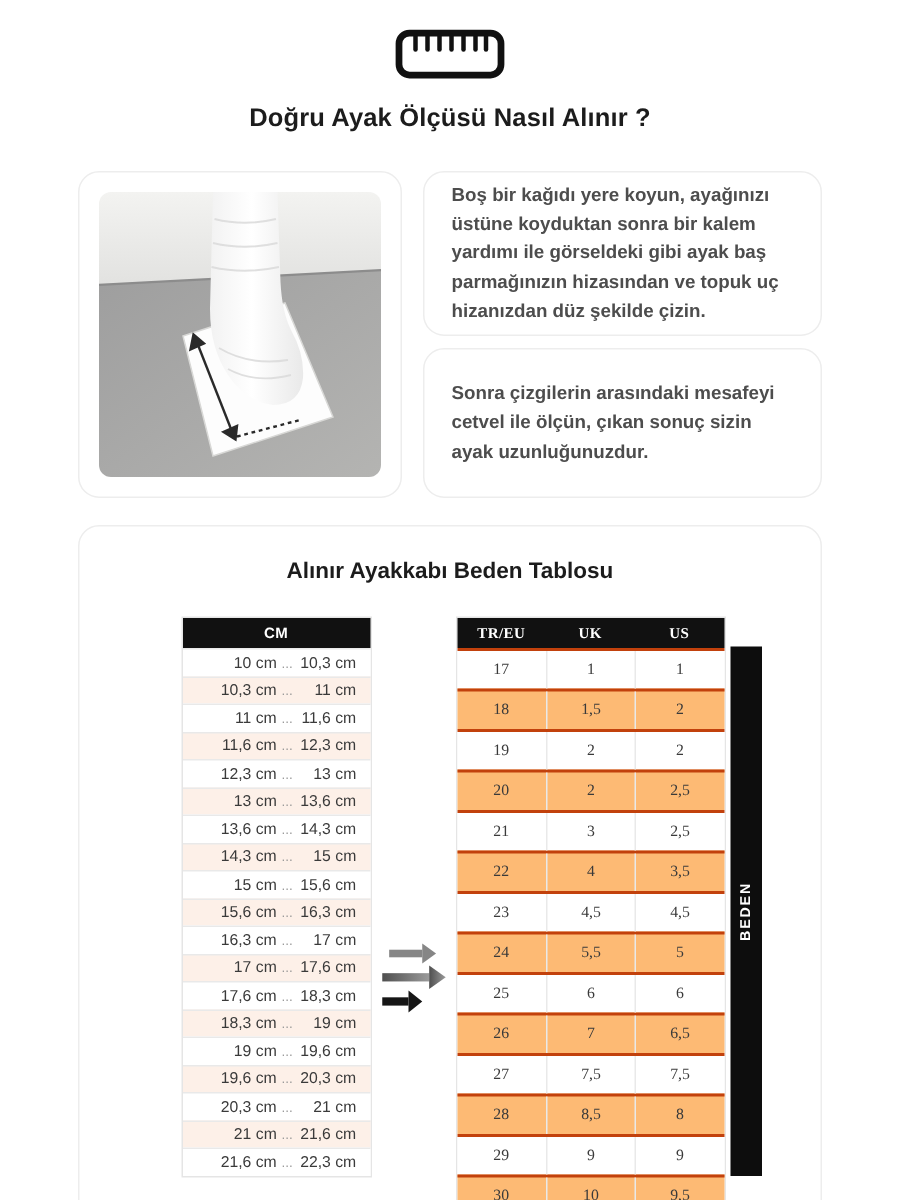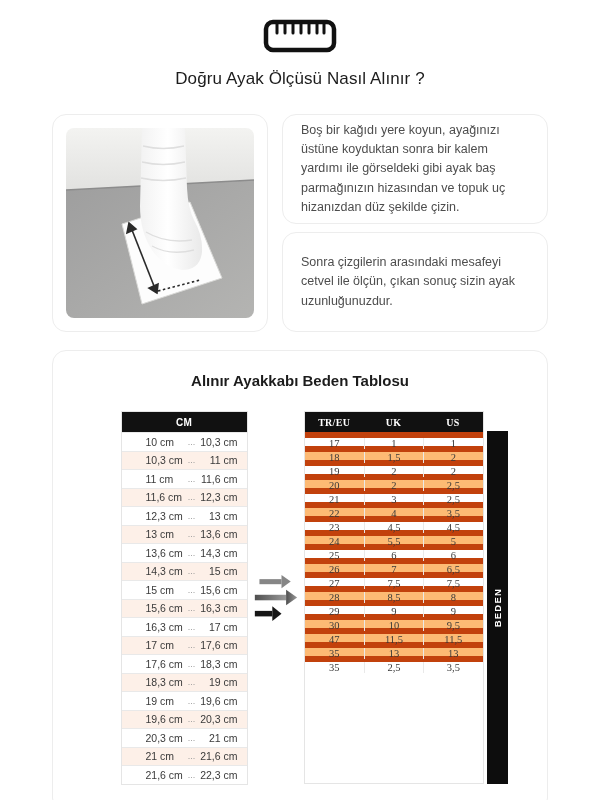--- a/index.html
+++ b/index.html
@@ -7,30 +7,30 @@
   body {
     width: 600px; height: 800px; overflow: hidden;
     font-family: "Liberation Sans", sans-serif;
     color: #222;
   }
   .page { width: 496px; margin: 0 auto; padding-top: 16px; }
 
   
   .ruler-wrap { display: flex; justify-content: center; margin-top: 2px; }
   .page-title {
-    text-align: center; font-size: 17px; font-weight: 400; color: #1c1c1c;
+    text-align: center; font-size: 17px; font-weight: 700; color: #1c1c1c;
     margin-top: 15px; letter-spacing: 0.1px;
   }
   .guide-row { display: flex; gap: 14px; margin-top: 25px; }
   .photo-card {
     width: 216px; height: 218px; flex: 0 0 auto;
     border: 1px solid #ededed; border-radius: 14px; padding: 13px;
   }
   .photo-card svg { border-radius: 8px; display: block; }
-  .text-col { flex: 1; display: flex; flex-direction: column; gap: 8px; }
+  .text-col { flex: 1; display: flex; flex-direction: column; gap: 8px; font-weight: bold; }
   .info-box {
     border: 1px solid #ededed; border-radius: 14px;
     padding: 14px 18px; display: flex; align-items: center;
     font-size: 12.5px; line-height: 1.55; color: #4d4d4d;
   }
   .info-box.first { height: 110px; }
   .info-box.second { height: 100px; justify-content: flex-end; }
 
   
   .table-card {
@@ -50,43 +50,43 @@
     letter-spacing: 0.3px;
   }
   
   .cm-table { width: 127px; margin-left: 28px; border: 1px solid #e5e5e5; }
   .cm-row {
     display: flex; align-items: center; height: 18.5px;
     border-top: 1px solid #e9e9e9; background: #ffffff;
     font-size: 10.5px; color: #3a3a3a;
   }
   .cm-row.alt { background: #fdf0e8; }
-  .cm-row .cell-left  { flex: 1; text-align: left;  padding-left: 24px; }
+  .cm-row .cell-left  { flex: 1; text-align: right;  padding-left: 24px; }
   .cm-row .cell-sep   { width: 14px; text-align: center; color: #9a9a9a; font-size: 9px; }
   .cm-row .cell-right { flex: 1; text-align: right; padding-right: 9px; }
 
   
   .arrows-box {
     width: 56px; align-self: stretch;
     display: flex; align-items: center; justify-content: center;
   }
 
   
   .size-table-wrap { display: flex; }
   .size-table { width: 180px; border: 1px solid #e5e5e5; font-family: Liberation Serif, serif; }
   .t-header3 {
     background: #111111; color: #ffffff; height: 20px;
     display: grid; grid-template-columns: repeat(3, 1fr);
     align-items: center; font-size: 10px; font-weight: 700;
     text-align: center; letter-spacing: 0.3px;
   }
   .size-row {
     display: grid; grid-template-columns: repeat(3, 1fr);
-    height: 14px; align-items: center; 
-    border-top: 6px solid #c2410c; background: #ffffff;
+    height: 27px; align-items: center; 
+    border-top: 2px solid #c2410c; background: #ffffff;
     font-size: 10.5px; color: #3a3a3a;
   }
   .size-row.alt { background: #fdba74; }
   .size-row span { height: 100%; display: flex; align-items: center; justify-content: center; }
   .size-row span + span { border-left: 1px solid #e9e9e9; }
 
   
   .beden-bar {
     width: 21px; margin-left: 3px; margin-top: 20px; height: 352.5px;
     background: #0d0d0d; display: flex; align-items: center; justify-content: center;

